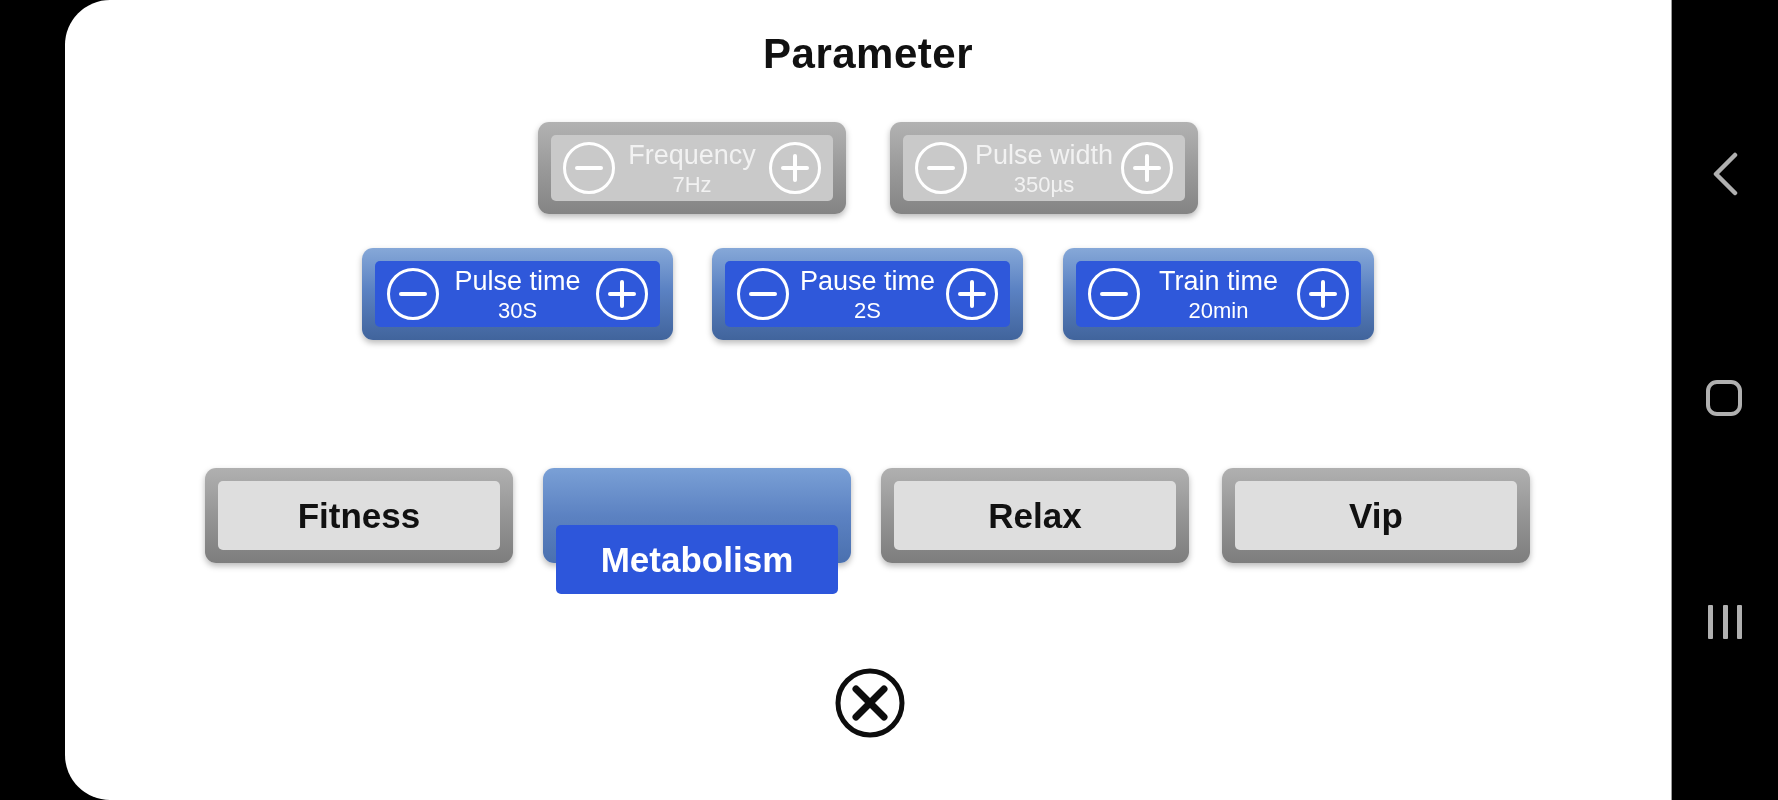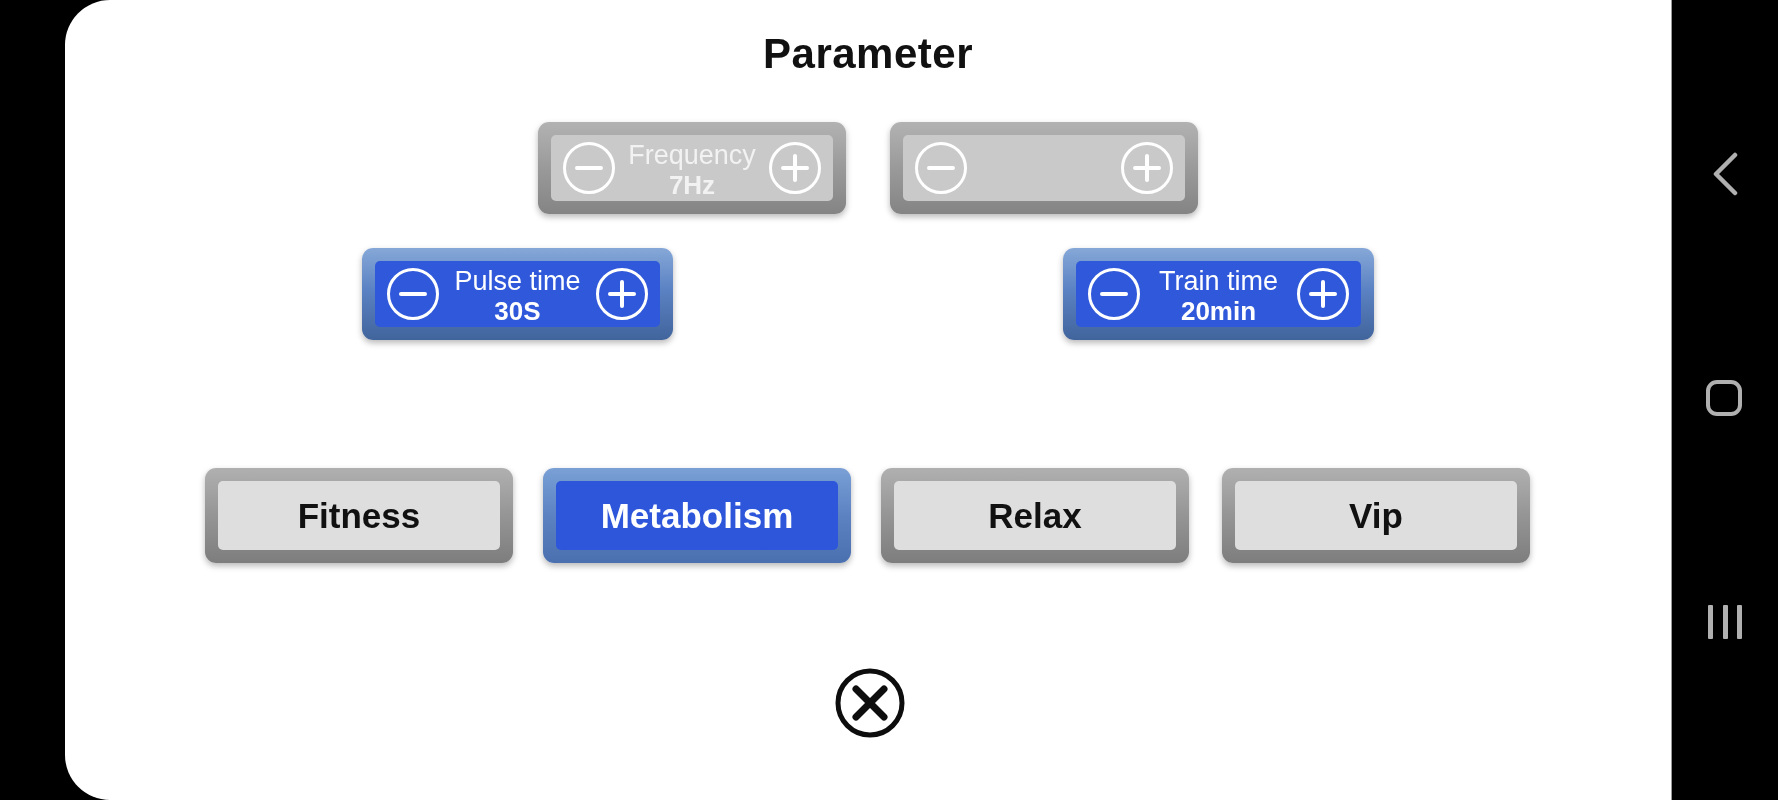--- a/index.html
+++ b/index.html
@@ -14,21 +14,21 @@
   .bevel{position:absolute;border-radius:11px;padding:13px;box-sizing:border-box;
     box-shadow:0 3px 6px rgba(0,0,0,0.28);}
   .bevel .inner{width:100%;height:100%;border-radius:5px;box-sizing:border-box;
     display:flex;align-items:center;justify-content:space-between;}
 
   .param{width:308px;height:92px;}
   .param .inner{padding:0 12px;}
   .param .txtcol{flex:1;display:flex;flex-direction:column;align-items:center;justify-content:center;
     gap:2px;margin-top:2px;}
   .param .plabel{font-size:27px;font-weight:400;line-height:30px;}
-  .param .pvalue{font-size:26px;font-weight:700;line-height:26px;}
+  .param .pvalue{font-size:22px;font-weight:400;line-height:26px;}
 
   .param.active{background:linear-gradient(180deg,#86a8d8 0%,#5b82c3 45%,#41649c 100%);}
   .param.active .inner{background:#2f58da;}
   .param.active .plabel,.param.active .pvalue{color:#ffffff;}
 
   .param.disabled{background:linear-gradient(180deg,#b2b2b2 0%,#9a9a9a 50%,#848484 100%);}
   .param.disabled .inner{background:#c9c9c9;}
   .param.disabled .plabel,.param.disabled .pvalue{color:#f2f2f2;}
 
   
@@ -37,21 +37,21 @@
   .circ::before{content:"";position:absolute;left:50%;top:50%;width:28px;height:4px;
     background:#fff;transform:translate(-50%,-50%);border-radius:2px;}
   .circ.plus::after{content:"";position:absolute;left:50%;top:50%;width:4px;height:28px;
     background:#fff;transform:translate(-50%,-50%);border-radius:2px;}
 
   
   .mode{width:308px;height:95px;background:linear-gradient(180deg,#b0b0b0 0%,#959595 50%,#7d7d7d 100%);}
   .mode .inner{background:#dedede;justify-content:center;cursor:pointer;}
   .mode .mlabel{font-size:35px;font-weight:700;color:#111;}
   .mode.selected{background:linear-gradient(180deg,#7aa0d6 0%,#5c82c2 50%,#4a70af 100%);}
-  .mode.selected .inner{background:#2d56db;}
+  .mode.selected .inner{background:#2d56db;margin-top:44px;}
   .mode.selected .mlabel{color:#fff;}
 
   
   .close-btn{position:absolute;left:768px;top:666px;width:74px;height:74px;cursor:pointer;}
 
   
   .navbar{position:absolute;left:1671px;top:0;width:107px;height:800px;background:#000;
     border-left:1px solid #9a9a9a;box-sizing:border-box;}
   .nav-back{position:absolute;left:38px;top:152px;width:30px;height:44px;cursor:pointer;}
   .nav-home{position:absolute;left:34px;top:380px;width:36px;height:36px;border:4px solid #b0b0b0;
@@ -75,35 +75,49 @@
           <span class="plabel">Frequency</span>
           <span class="pvalue">7Hz</span>
         </span>
         <span class="circ plus"></span>
       </div>
     </div>
 
     <div class="bevel param disabled" style="left:825px;top:122px;">
       <div class="inner">
         <span class="circ"></span>
+        <span class="txtcol">
+          <span class="plabel">Pulse width</span>
+          <span class="pvalue">350µs</span>
+        </span>
         <span class="circ plus"></span>
       </div>
     </div>
 
     <div class="bevel param active" style="left:297px;top:248px;width:311px;">
       <div class="inner">
         <span class="circ"></span>
         <span class="txtcol">
           <span class="plabel">Pulse time</span>
           <span class="pvalue">30S</span>
         </span>
         <span class="circ plus"></span>
       </div>
     </div>
 
+    <div class="bevel param active" style="left:647px;top:248px;width:311px;">
+      <div class="inner">
+        <span class="circ"></span>
+        <span class="txtcol">
+          <span class="plabel">Pause time</span>
+          <span class="pvalue">2S</span>
+        </span>
+        <span class="circ plus"></span>
+      </div>
+    </div>
 
     <div class="bevel param active" style="left:998px;top:248px;width:311px;">
       <div class="inner">
         <span class="circ"></span>
         <span class="txtcol">
           <span class="plabel">Train time</span>
           <span class="pvalue">20min</span>
         </span>
         <span class="circ plus"></span>
       </div>

